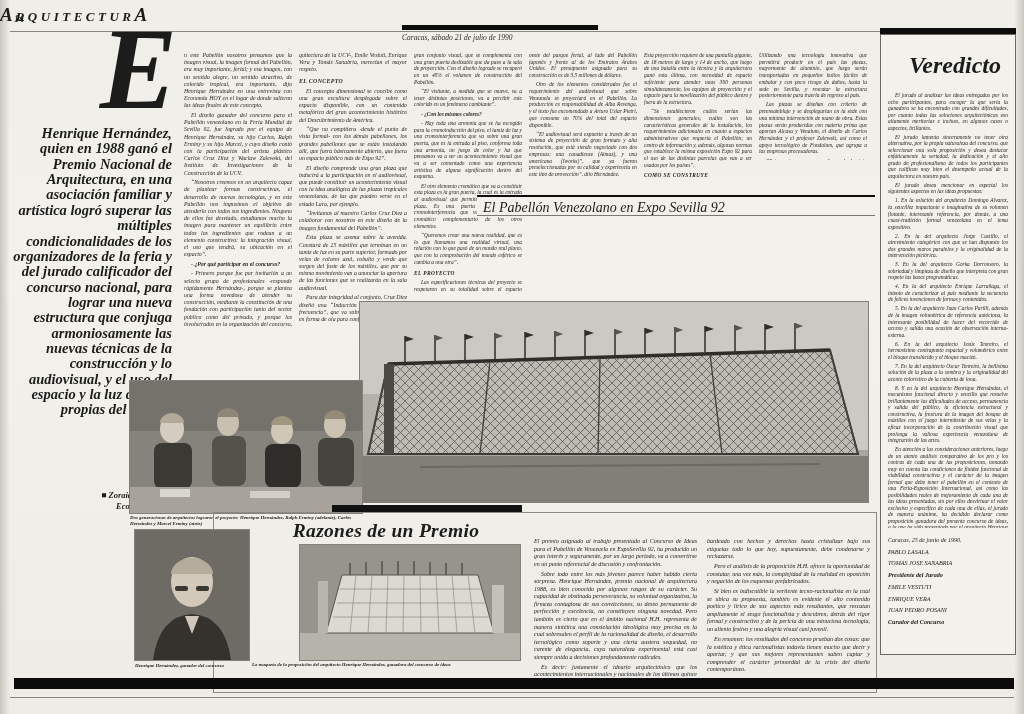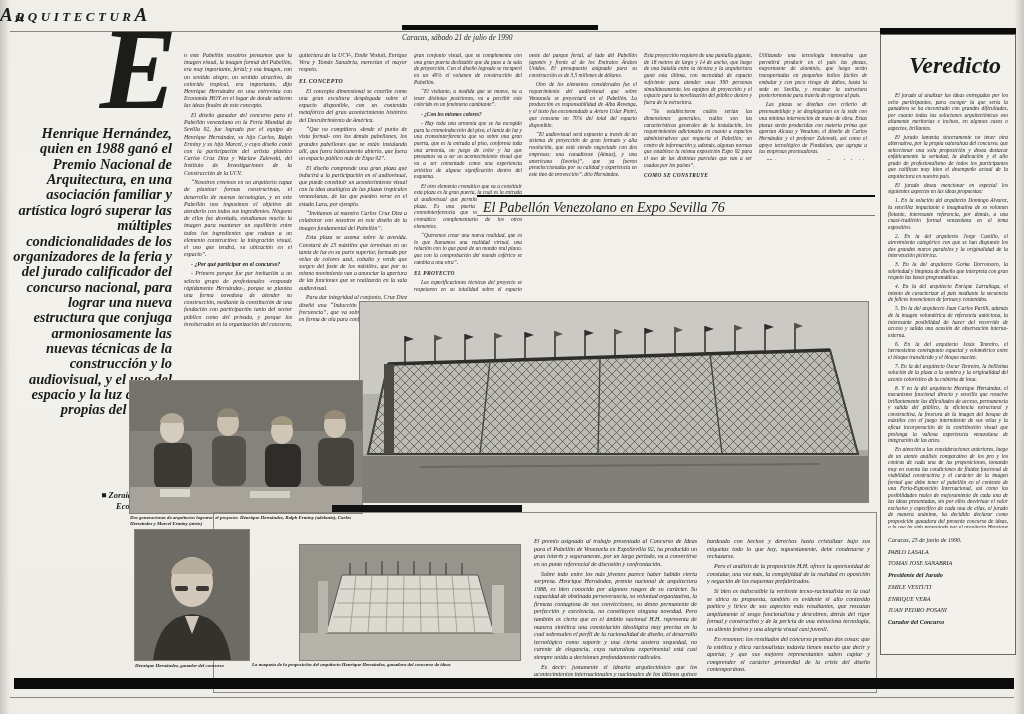--- a/index.html
+++ b/index.html
@@ -100,21 +100,21 @@
       <p class="para noindent">Esta proyección requiere de una pantalla gigante, de 18 metros de largo y 14 de ancho, que luego de una batalla entre la técnica y la arquitectura ganó esta última, con necesidad de espacio suficiente para atender unas 300 personas simultáneamente, los equipos de proyección y el espacio para la movilización del público dentro y fuera de la estructura.</p>
       <p class="para">“Se establecieron cuáles serían las dimensiones generales, cuáles son las características generales de la instalación, los requerimientos adicionales en cuanto a espacios administrativos que requería el Pabellón; un centro de información y, además, algunas normas que establece la misma exposición Expo 92 para el uso de las distintas parcelas que van a ser usadas por los países”.</p>
       <h4 class="subhead">COMO SE CONSTRUYE</h4>
     </div>
   <div class="bodycol f54" style="left:759px;top:52px;width:108px;height:108px;">
       <p class="para noindent">Utilizando una tecnología innovativa que permitirá producir en el país las piezas, mayormente de aluminio, que luego serán transportadas en pequeños bultos fáciles de embalar y con poco riesgo de daños, hasta la sede en Sevilla, y rescatar la estructura posteriormente para traerla de regreso al país.</p>
       <p class="para">Las piezas se diseñan con criterio de preensamblaje y se desplegarían en la sede con una mínima intervención de mano de obra. Estas piezas serán producidas con materia prima que aportan Alcasa y Venalum, el diseño de Carlos Hernández y el profesor Zalewski, así como el apoyo tecnológico de Fundalum, que agrupa a las empresas procesadoras.</p>
       <p class="para">“Esta será una gran escultura al aluminio venezolano”</p>
     </div>
 
-  <div class="kicker">El Pabellón Venezolano en Expo Sevilla 76</div>
+  <div class="kicker">El Pabellón Venezolano en Expo Sevilla 92</div>
   <div class="headline">
   </div>
 
   <div class="photo" style="left:360px;top:302px;width:508px;height:200px;">
     <svg width="508" height="200" viewBox="0 0 508 200">
       <defs>
         <pattern id="lat" width="9" height="9" patternUnits="userSpaceOnUse">
           <rect width="9" height="9" fill="#bcbbb4"></rect>
           <path d="M0 0 L9 9 M9 0 L0 9" stroke="#5b5a53" stroke-width="0.8"></path>
         </pattern>
@@ -152,20 +152,21 @@
       <rect x="188" y="57" width="36" height="48" rx="8" fill="#46443e"></rect>
       <rect y="106" width="232" height="26" fill="#a7a39a"></rect>
       <rect x="30" y="108" width="30" height="8" fill="#d9d6cd"></rect>
       <rect x="120" y="110" width="40" height="7" fill="#d2cfc6"></rect>
     </svg>
   </div>
   <div class="caption" style="left:130px;top:515px;width:236px;">Dos generaciones de arquitectos lograron el proyecto: Henrique Hernández, Ralph Erminy (adelante), Carlos Hernández y Marcel Erminy (atrás)</div>
 
   <div class="rzbox"></div>
   <div class="rzbar"></div>
+  <div class="rztitle">Razones de un Premio</div>
 
   <div class="photo" style="left:135px;top:530px;width:114px;height:130px;">
     <svg width="114" height="130" viewBox="0 0 114 130">
       <rect width="114" height="130" fill="#6d6b64"></rect>
       <ellipse cx="57" cy="52" rx="21" ry="25" fill="#d2c9ba"></ellipse>
       <path d="M36 44 a21 16 0 0 1 42 0" fill="#b5ac9b"></path>
       <rect x="40" y="56" width="13" height="5" rx="2" fill="#3a3831"></rect>
         <rect x="61" y="56" width="13" height="5" rx="2" fill="#3a3831"></rect>
       <path d="M18 130 Q24 86 57 84 Q90 86 96 130 Z" fill="#35322d"></path>
       <polygon points="50,86 64,86 57,104" fill="#cfc8ba"></polygon>

